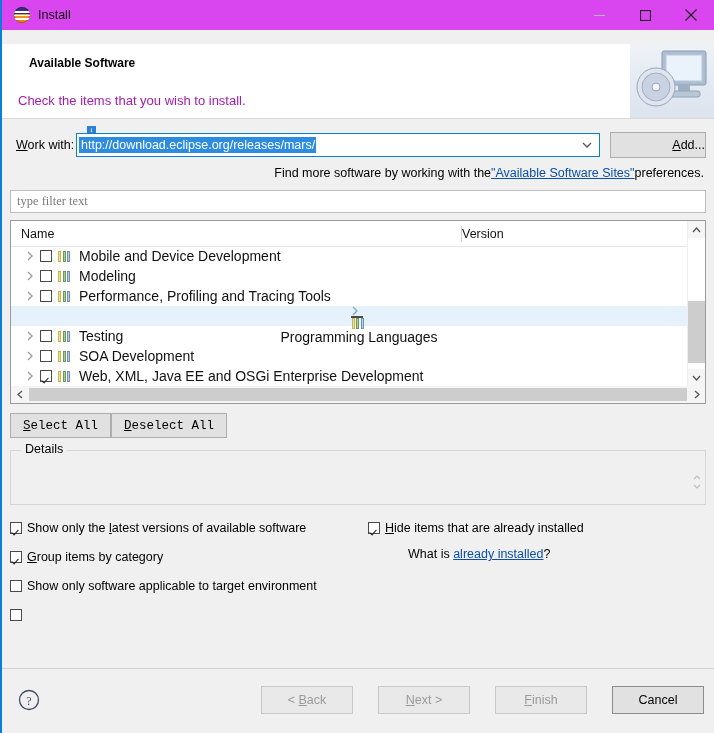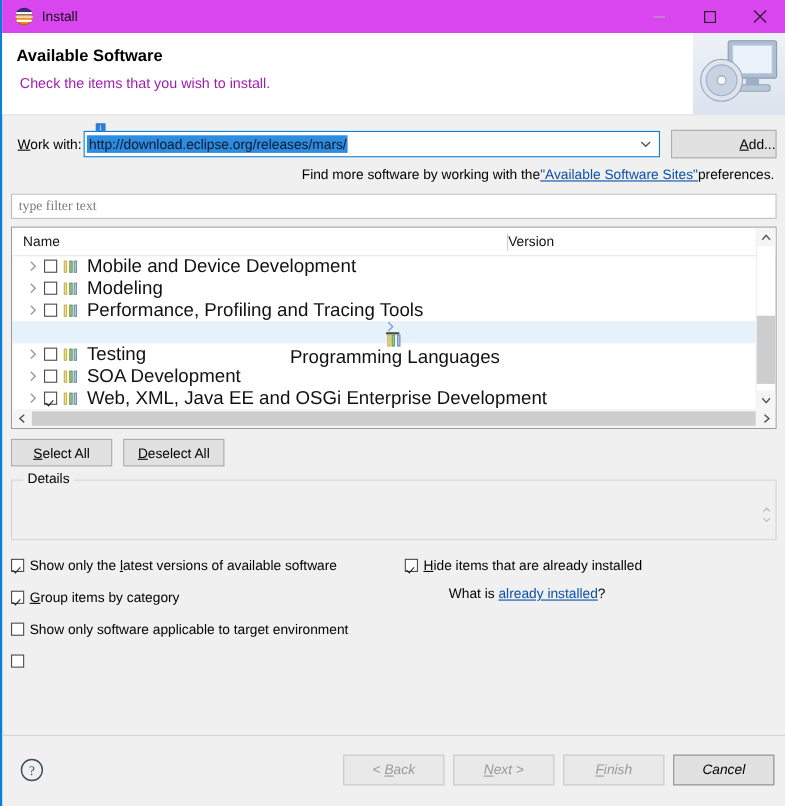--- a/index.html
+++ b/index.html
@@ -31,36 +31,36 @@
   .title-text{margin-left:8px;font-size:12.5px;color:#111;}
   .wincontrols{position:absolute;right:0;top:0;height:30px;display:flex;}
   .winbtn{width:46px;height:30px;display:flex;align-items:center;justify-content:center;}
   .winbtn svg{display:block;}
 
   
   .header{
     height:74px;background:#ffffff;position:relative;
     border-bottom:1px solid #d9d9d9;
   }
-  .header h1{margin:0;padding:12px 0 0 13px;font-size:15px;font-weight:bold;color:#000;}
+  .header h1{margin:14px;padding:12px 0 0 13px;font-size:12px;font-weight:bold;color:#000;}
   .header p{margin:0;padding:9px 0 0 16px;font-size:13px;color:#a21caf;}
   .banner{position:absolute;right:0;top:0;width:84px;height:74px;
      background:linear-gradient(#eef2f7,#dbe3ee);}
   .banner svg{position:absolute;left:4px;top:3px;}
 
   
   .body{padding:0 8px;}
 
   .row-workwith{display:flex;align-items:center;height:26px;margin-top:13px;position:relative;}
   .lbl-workwith{font-size:12.5px;width:66px;padding-left:6px;box-sizing:border-box;}
   .info-badge{position:absolute;left:77px;top:-6px;width:9px;height:9px;background:#2f7fd0;
      color:#fff;font-size:7px;line-height:9px;text-align:center;font-family:"Liberation Serif",serif;}
   .combo{position:relative;flex:1;height:24px;border:1px solid #0a7fd6;background:#fff;
      display:flex;align-items:center;box-sizing:border-box;}
-  .combo .val{margin-left:2px;background:#2d8ce0;color:#0f172a;font-size:12.5px;padding:1px 1px 1px 2px;
+  .combo .val{margin-left:2px;background:#2d8ce0;color:#ffffff;font-size:12.5px;padding:1px 1px 1px 2px;
      white-space:nowrap;}
   .combo .caret{position:absolute;right:1px;top:0;bottom:0;width:22px;display:flex;
      align-items:center;justify-content:center;}
   .btn-add{width:96px;height:26px;margin-left:10px;border:1px solid #adadad;background:#e1e1e1;
      font-size:12.5px;display:flex;align-items:center;justify-content:flex-end;box-sizing:border-box;}
 
   .row-hint{height:22px;display:flex;align-items:center;justify-content:flex-end;
      padding-right:2px;font-size:12.5px;margin-top:4px;}
   .row-hint a{color:#0b4fa8;text-decoration:underline;}
 
@@ -81,32 +81,32 @@
   .twisty{width:14px;height:14px;display:flex;align-items:center;justify-content:center;}
   .cb{width:12px;height:12px;border:1px solid #4a4a4a;background:#fff;margin-left:3px;
      position:relative;box-sizing:border-box;}
   .cb.on::after{content:"";position:absolute;left:2px;top:5px;width:3px;height:6px;
      border:solid #222;border-width:0 1.4px 1.4px 0;transform:rotate(42deg);}
   .catico{width:14px;height:12px;margin-left:6px;display:flex;gap:1.5px;align-items:center;}
   .catico b{display:block;width:3px;height:11px;border:1px solid #8a8a5a;box-sizing:border-box;}
   .catico b:nth-child(1){background:#f2e08a;border-color:#c6b45a;}
   .catico b:nth-child(2){background:#a8d08a;border-color:#6f9a58;}
   .catico b:nth-child(3){background:#b8cfe8;border-color:#6e90b4;}
-  .tlabel{margin-left:7px;font-size:17px;color:#111;white-space:nowrap;}
+  .tlabel{margin-left:7px;font-size:14px;color:#111;white-space:nowrap;}
 
   .vscroll{position:absolute;right:0;top:0;bottom:17px;width:17px;background:#fff;
      border-left:1px solid #efefef;}
   .vscroll .arr{height:17px;background:#f5f5f5;display:flex;align-items:center;justify-content:center;}
   .vscroll .thumb{position:absolute;left:0;right:0;top:80px;height:62px;background:#cdcdcd;}
   .hscroll{position:absolute;left:0;right:0;bottom:0;height:17px;background:#f5f5f5;display:flex;align-items:center;}
   .hscroll .arr{width:17px;height:17px;display:flex;align-items:center;justify-content:center;}
   .hscroll .thumb{flex:1;height:13px;background:#cdcdcd;margin:0 1px;}
 
   
-  .selrow{display:flex;gap:10px;margin-top:9px;}
+  .selrow{display:flex;margin-top:9px;font-family:Liberation Mono, monospace;}
   .btn-s{height:25px;min-width:92px;border:1px solid #adadad;background:#e1e1e1;font-size:12.5px;
      display:flex;align-items:center;justify-content:center;padding:0 12px;box-sizing:border-box;}
 
   
   .details{margin-top:12px;border:1px solid #d6d6d6;height:53px;position:relative;}
   .details legend{position:absolute;top:-9px;left:10px;background:#f0f0f0;padding:0 4px;font-size:12.5px;}
   .det-spin{position:absolute;right:3px;top:22px;width:11px;}
   .det-spin div{height:9px;display:flex;align-items:center;justify-content:center;}
 
   
@@ -119,21 +119,21 @@
   .olbl{margin-left:5px;font-size:12.5px;}
   .col2{position:absolute;left:358px;top:0;}
   .whatis{position:absolute;left:398px;top:30px;font-size:12.5px;}
   .whatis a{color:#0b4fa8;text-decoration:underline;}
   u{text-decoration:underline;}
 
   
   .sep{position:absolute;left:0;right:0;bottom:64px;height:1px;background:#d2d2d2;}
   .footer{position:absolute;left:0;right:0;bottom:0;height:64px;}
   .help{position:absolute;left:16px;top:20px;width:22px;height:22px;}
-  .fbtns{position:absolute;right:10px;top:17px;display:flex;gap:8px;font-style:italic;}
+  .fbtns{position:absolute;right:10px;top:17px;display:flex;gap:25px;}
   .fbtn{width:92px;height:28px;border:1px solid #c8c8c8;background:#e9e9e9;color:#9a9a9a;
      font-size:12.5px;display:flex;align-items:center;justify-content:center;box-sizing:border-box;}
   .fbtn.on{border-color:#8d8d8d;background:#e1e1e1;color:#000;}
 </style>
 </head>
 <body>
 
 <div class="dialog">
 
   <div class="titlebar">

